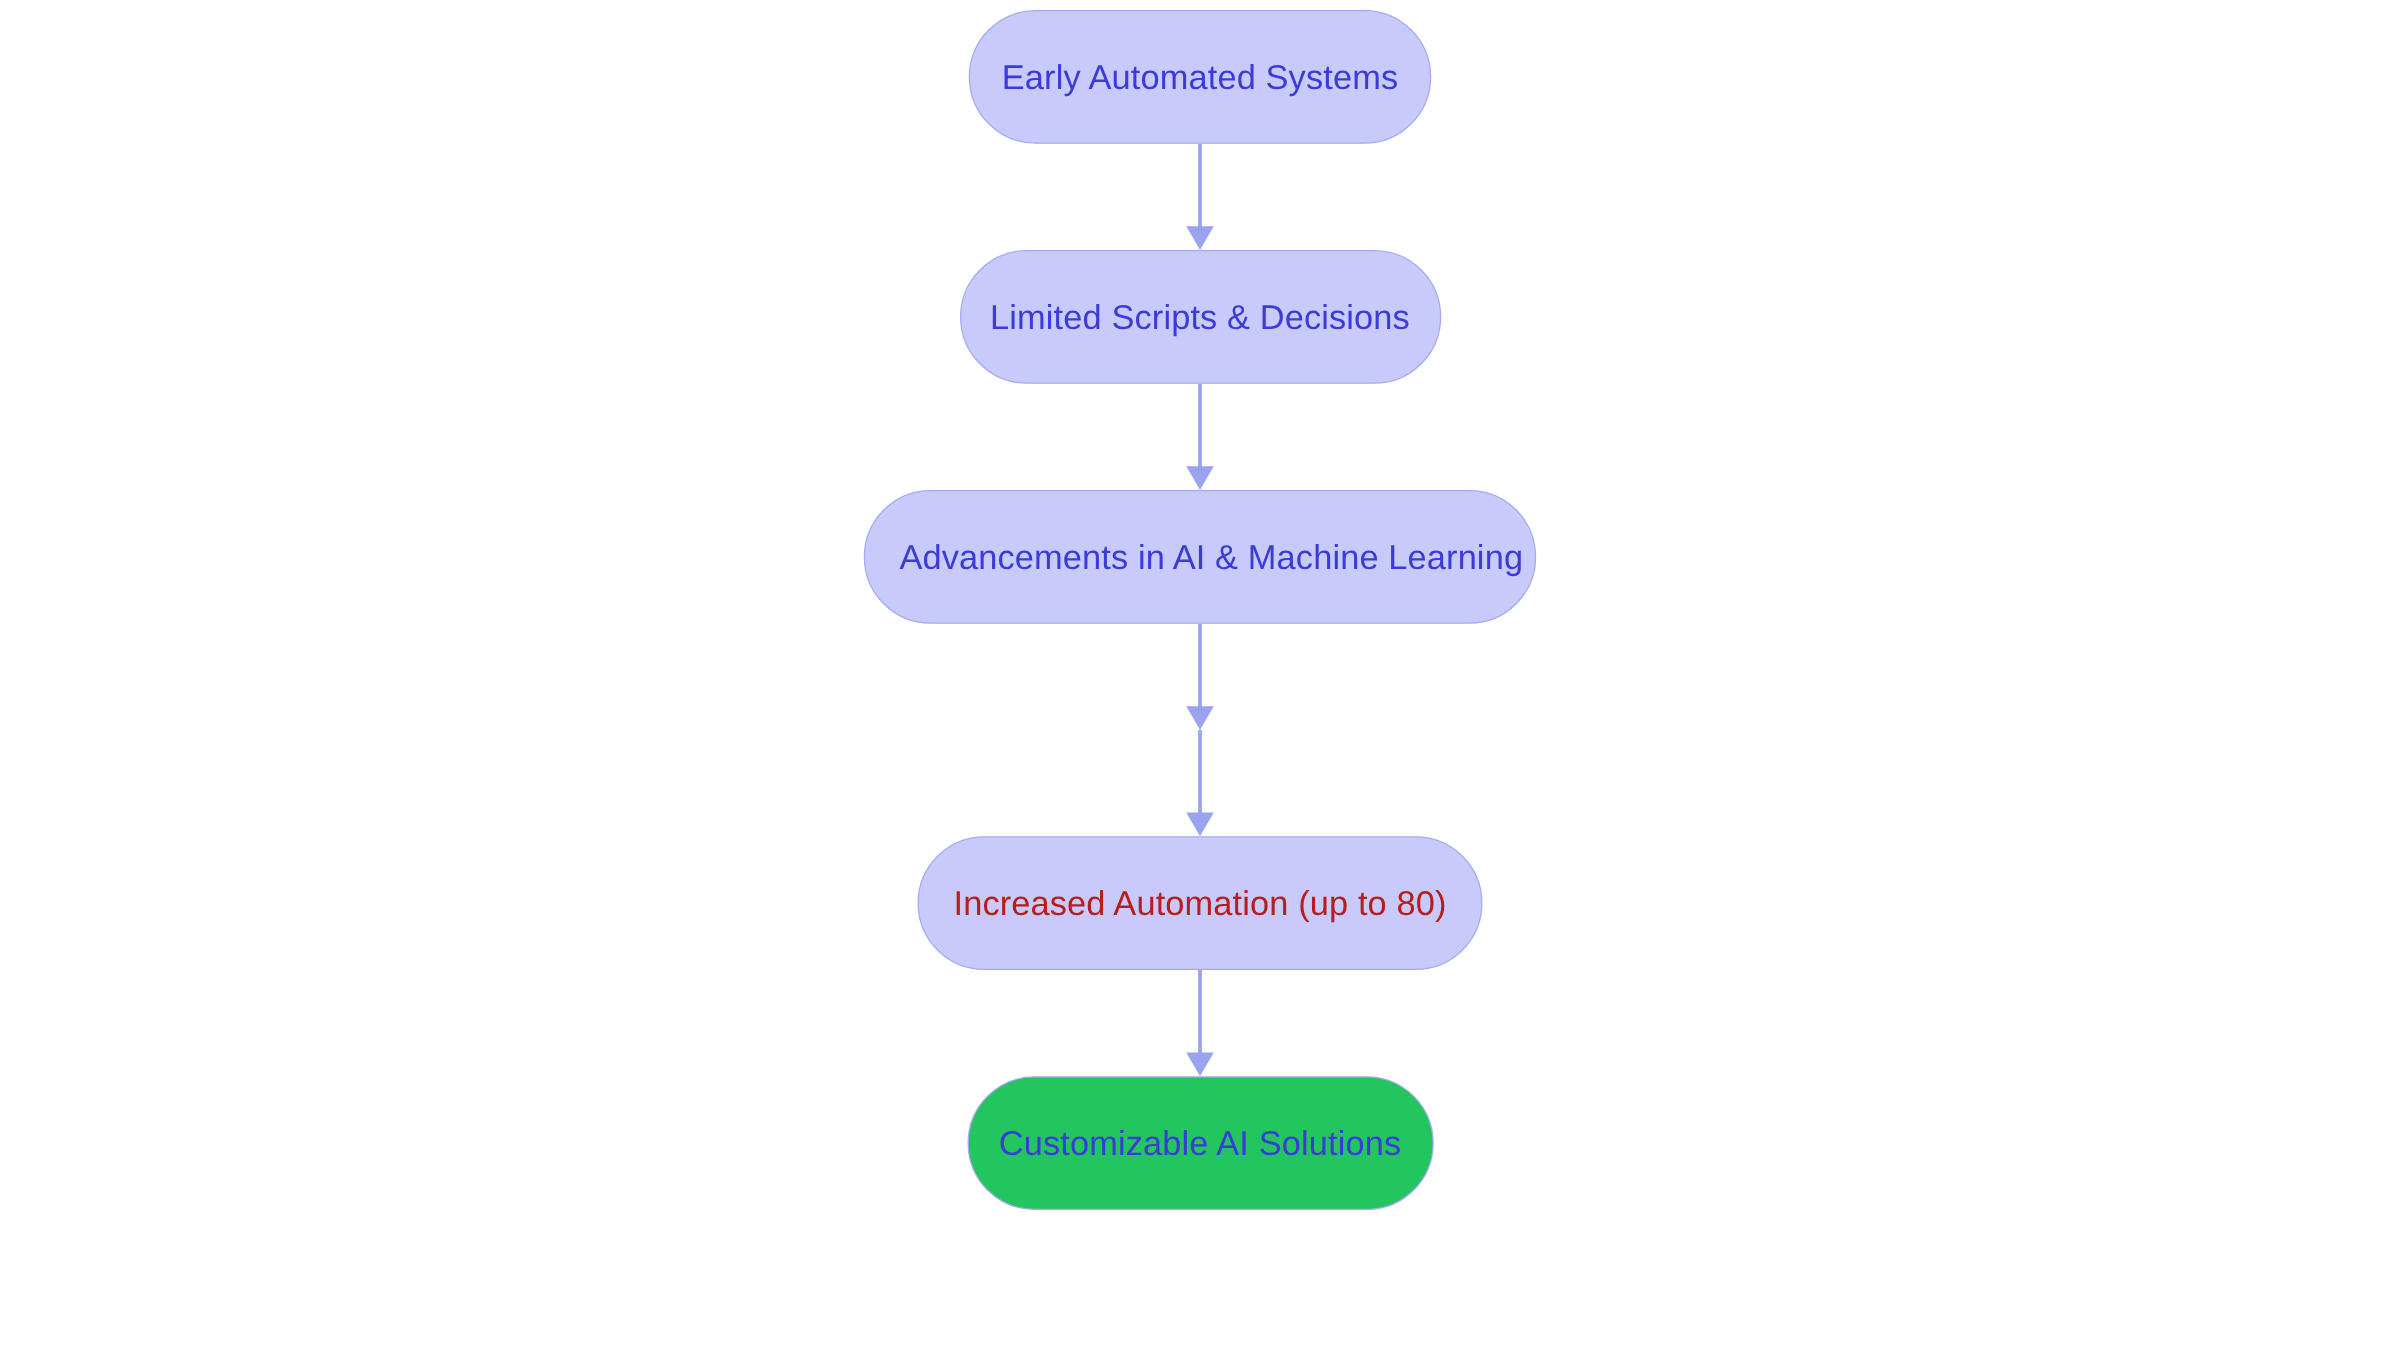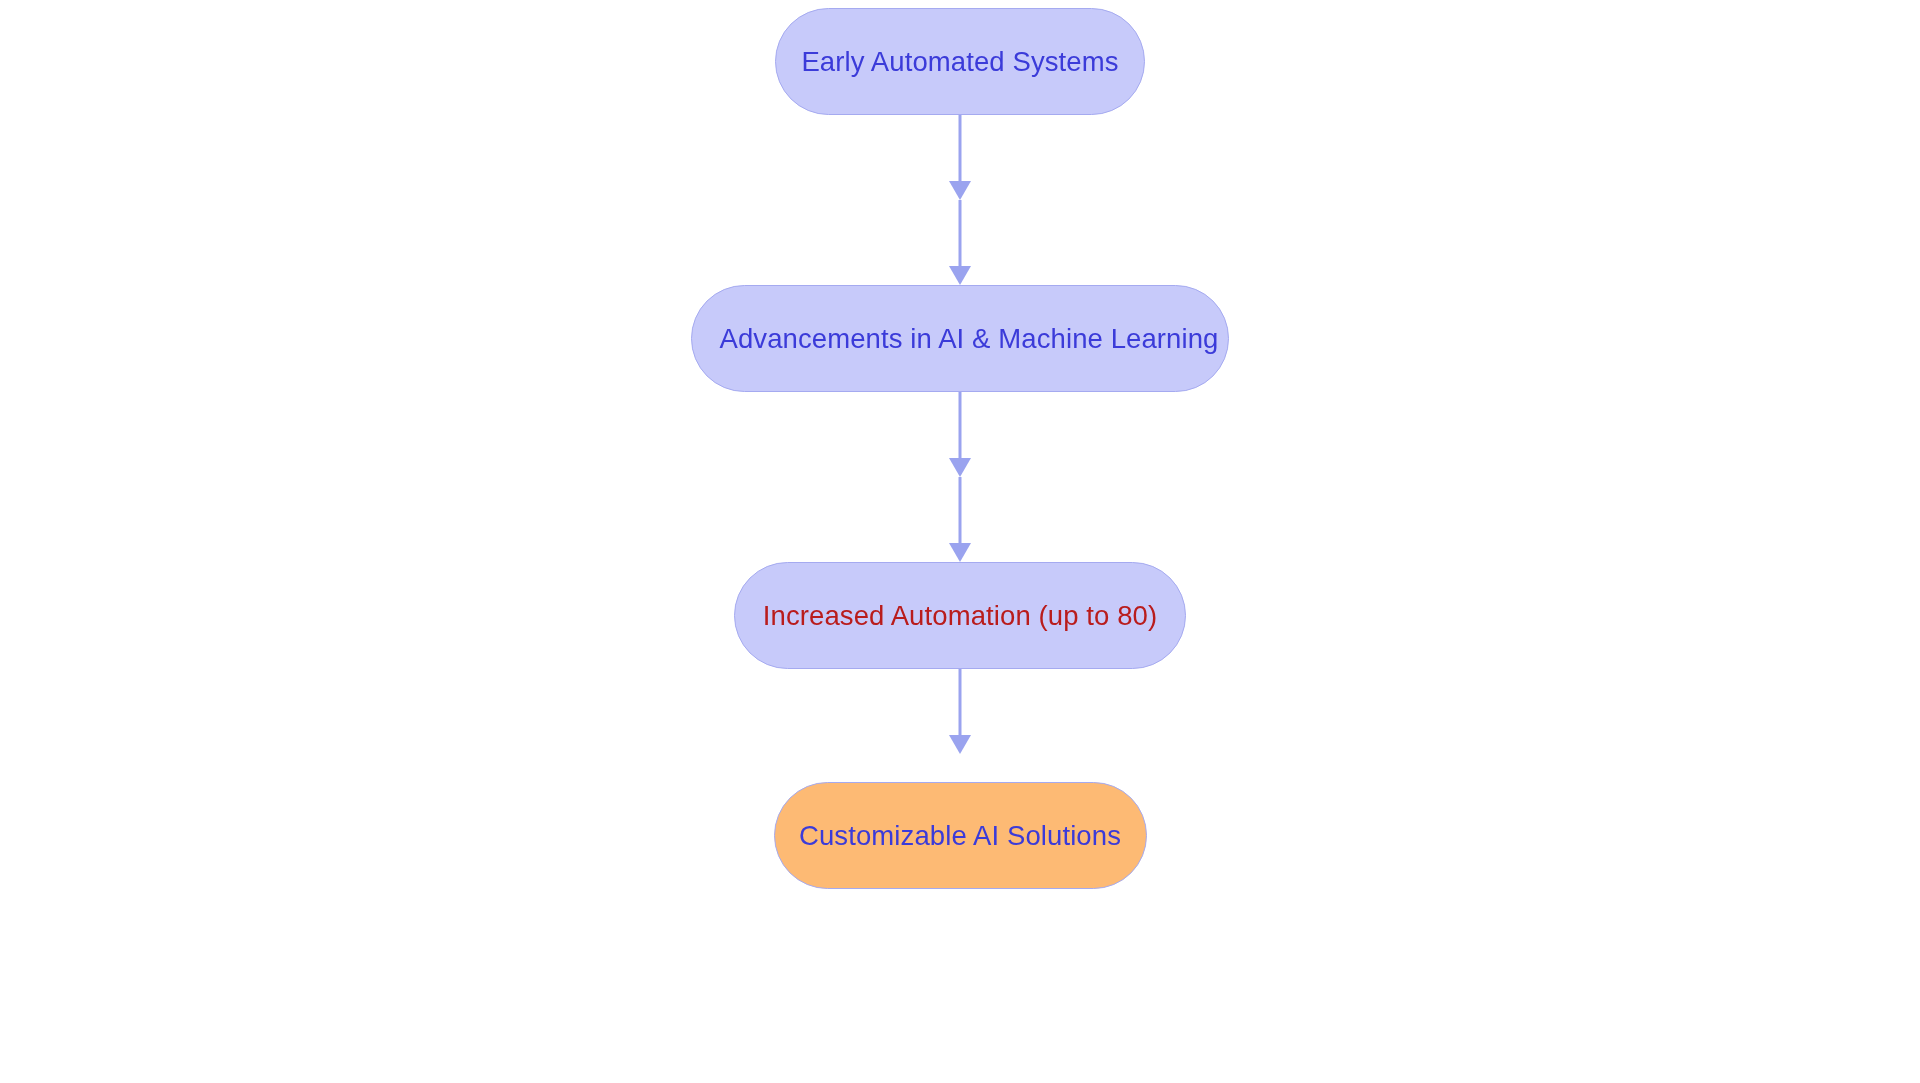--- a/index.html
+++ b/index.html
@@ -83,20 +83,23 @@
 
     <div class="node" style="width: 370px; background: rgb(199, 202, 250); border-color: rgb(165, 170, 240);">
       <span class="node-label" style="color: rgb(59, 59, 217);">Early Automated Systems</span>
     </div>
 
     <svg class="connector" viewBox="0 0 40 85" xmlns="http://www.w3.org/2000/svg">
       <line class="connector-line" x1="20" y1="0" x2="20" y2="69" stroke="#9aa3ef"></line>
       <polygon class="connector-head" points="9,66 31,66 20,85" fill="#9aa3ef"></polygon>
     </svg>
 
+    <div class="node" style="width: 385px; background: rgb(199, 202, 250); border-color: rgb(165, 170, 240);">
+      <span class="node-label" style="color: rgb(59, 59, 217);">Limited Scripts &amp; Decisions</span>
+    </div>
 
     <svg class="connector" viewBox="0 0 40 85" xmlns="http://www.w3.org/2000/svg">
       <line class="connector-line" x1="20" y1="0" x2="20" y2="69" stroke="#9aa3ef"></line>
       <polygon class="connector-head" points="9,66 31,66 20,85" fill="#9aa3ef"></polygon>
     </svg>
 
     <div class="node" style="width: 538px; background: rgb(199, 202, 250); border-color: rgb(165, 170, 240);">
       <span class="node-label" style="color: rgb(59, 59, 217); margin-left: 18px;">Advancements in AI &amp; Machine Learning</span>
     </div>
 
@@ -113,18 +116,18 @@
 
     <div class="node" style="width: 452px; background: rgb(199, 202, 250); border-color: rgb(165, 170, 240);">
       <span class="node-label" style="color: #b91c1c;">Increased Automation (up to 80)</span>
     </div>
 
     <svg class="connector" viewBox="0 0 40 85" xmlns="http://www.w3.org/2000/svg">
       <line class="connector-line" x1="20" y1="0" x2="20" y2="69" stroke="#9aa3ef"></line>
       <polygon class="connector-head" points="9,66 31,66 20,85" fill="#9aa3ef"></polygon>
     </svg>
 
-    <div class="node" style="width: 373px; background: #fdba74; border-color: rgb(165, 170, 240); margin-top: 28px;">
+    <div class="node" style="width: 373px; background: #22c55e; border-color: rgb(165, 170, 240);">
       <span class="node-label" style="color: rgb(59, 59, 217);">Customizable AI Solutions</span>
     </div>
 
   </div>
 </div>
 
 </body></html>

